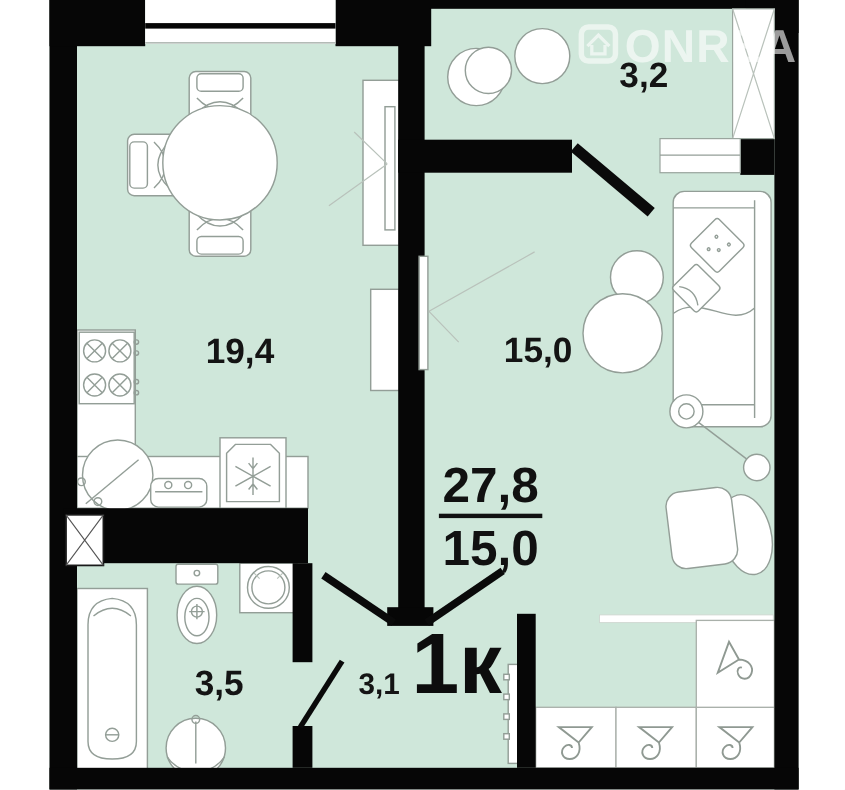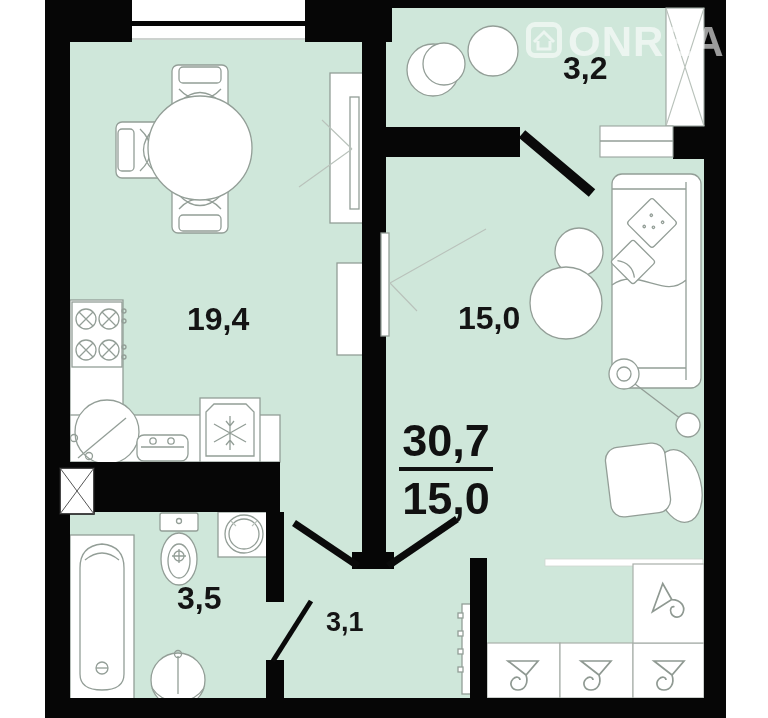--- a/index.html
+++ b/index.html
@@ -258,28 +258,29 @@
     <path class="leaf" d="M522,134 L592,193" stroke-width="10"></path>
     <path class="leaf" d="M294,523 L358,566" stroke-width="7"></path>
     <path class="leaf" d="M457,519 L388,566" stroke-width="7"></path>
     <path class="leaf" d="M273,661 L311,601" stroke-width="5"></path>
   </g>
 </svg>
 
 <div class="lbl" style="left:187px;top:303px;">19,4</div>
 <div class="lbl" style="left:458px;top:302px;">15,0</div>
 <div class="lbl" style="left:563px;top:52px;">3,2</div>
-<div class="lbl" style="left:177px;top:582px;">3,5</div>
+<div class="lbl" style="left:177px;top:605px;">3,5</div>
 <div class="lbl lbl-small" style="left:326px;top:609px;">3,1</div>
 
 <div class="frac">
-  <span class="top">30,7</span>
+  <span class="top">27,8</span>
   <span class="bot">15,0</span>
 </div>
 
+<div class="type">1к</div>
 
 <div class="wm-house">
   <svg width="26" height="26" viewBox="0 0 26 26">
     <path d="M3 15 L13 5 L23 15 M7 14 V22 H19 V14" fill="none" stroke="rgba(255,255,255,0.6)" stroke-width="3"></path>
   </svg>
 </div>
 <div class="wm-brand">ONREALT</div>
 
 </div>
 

